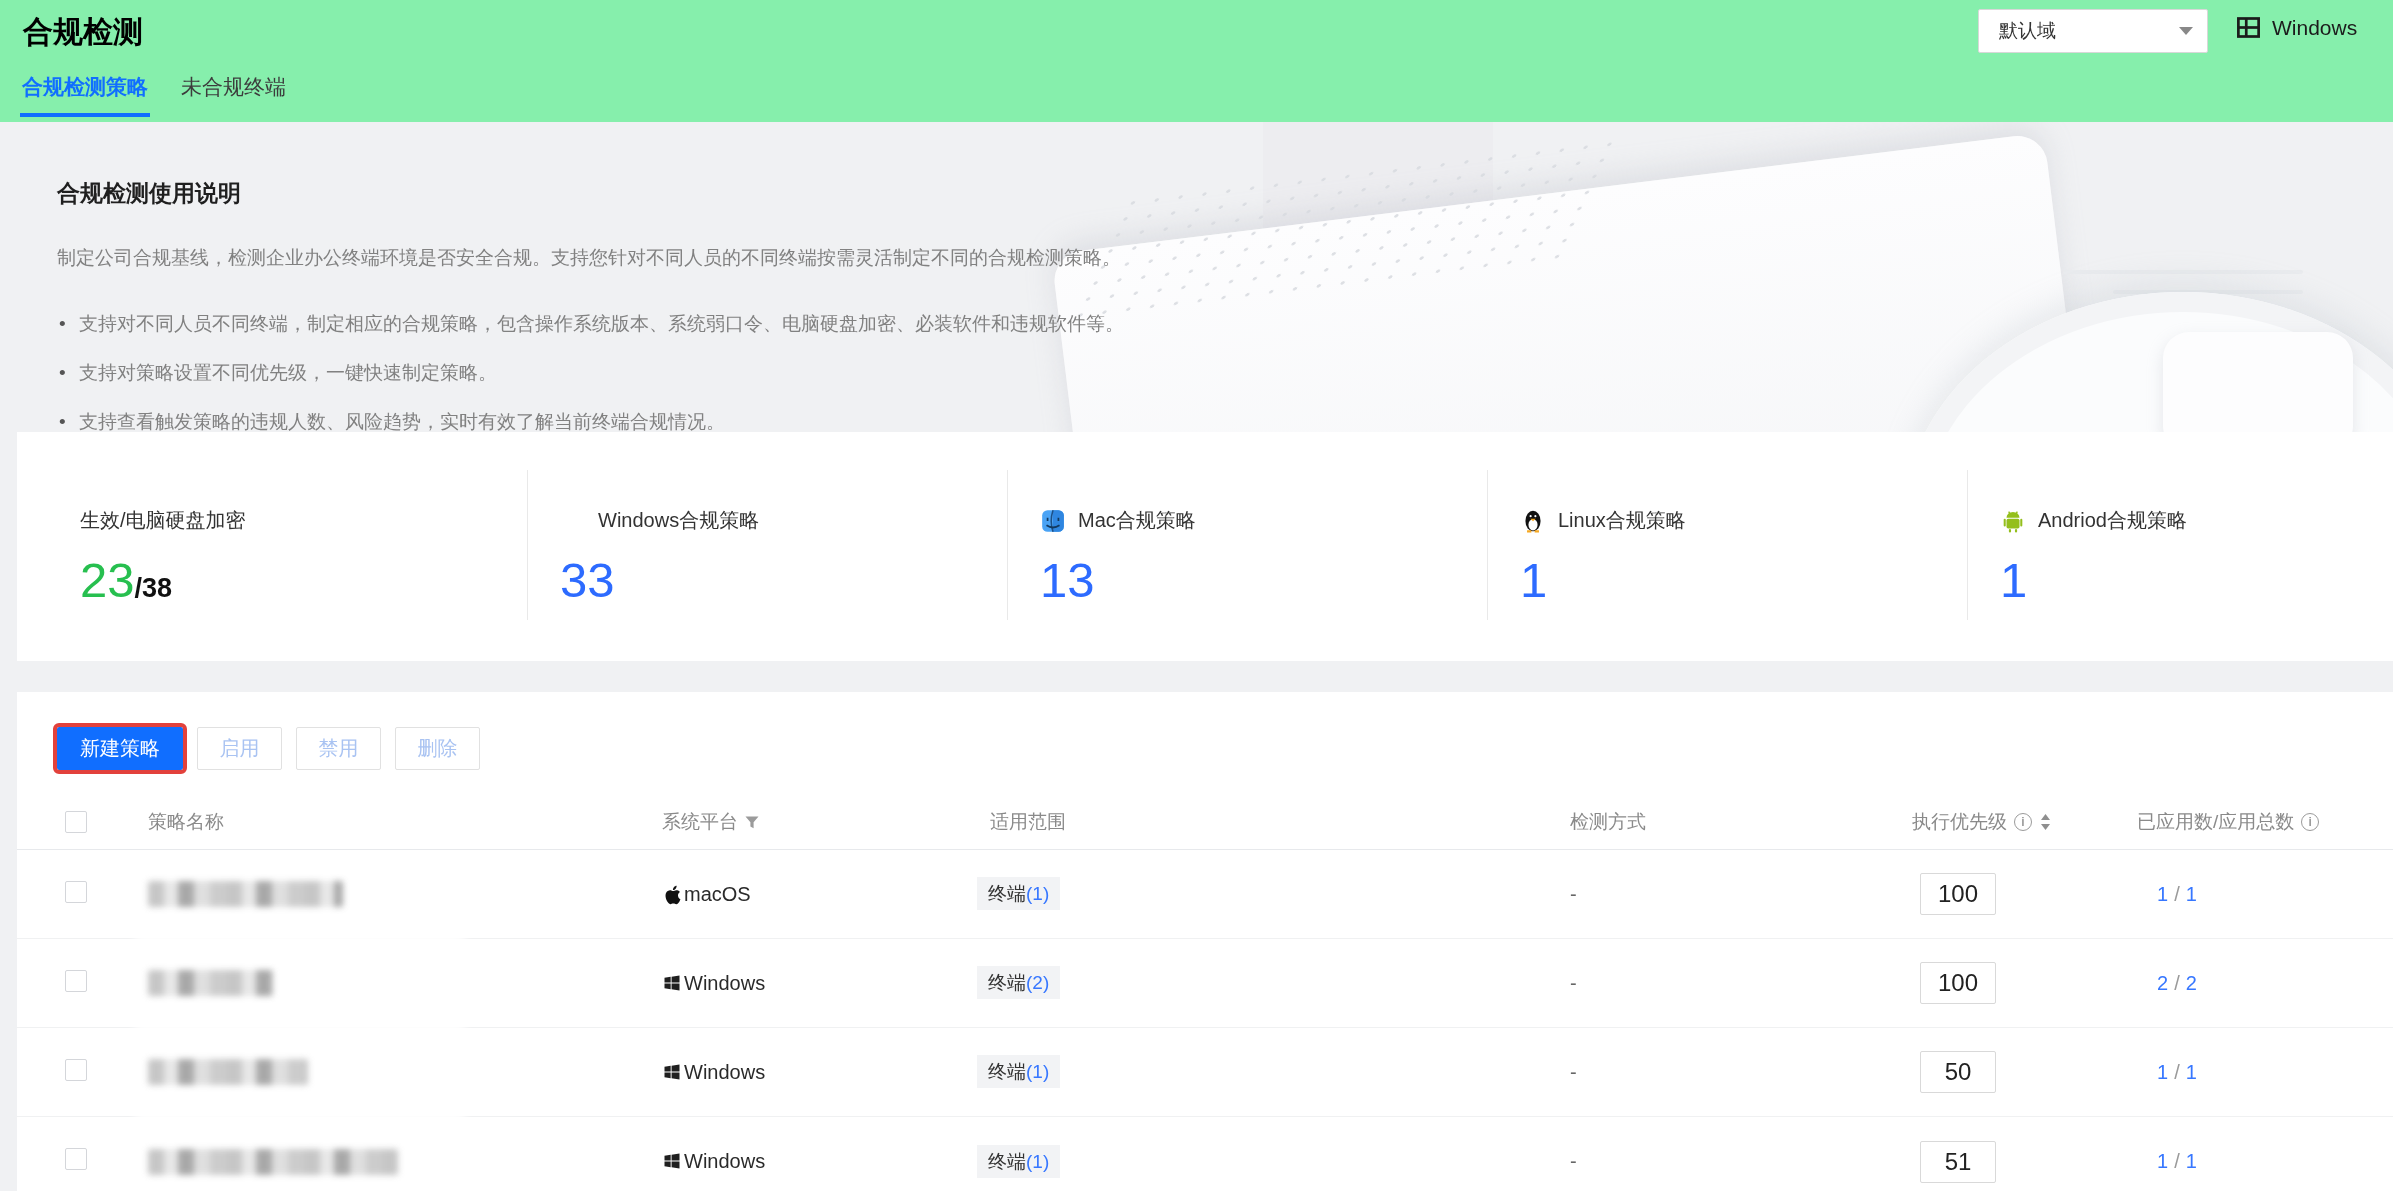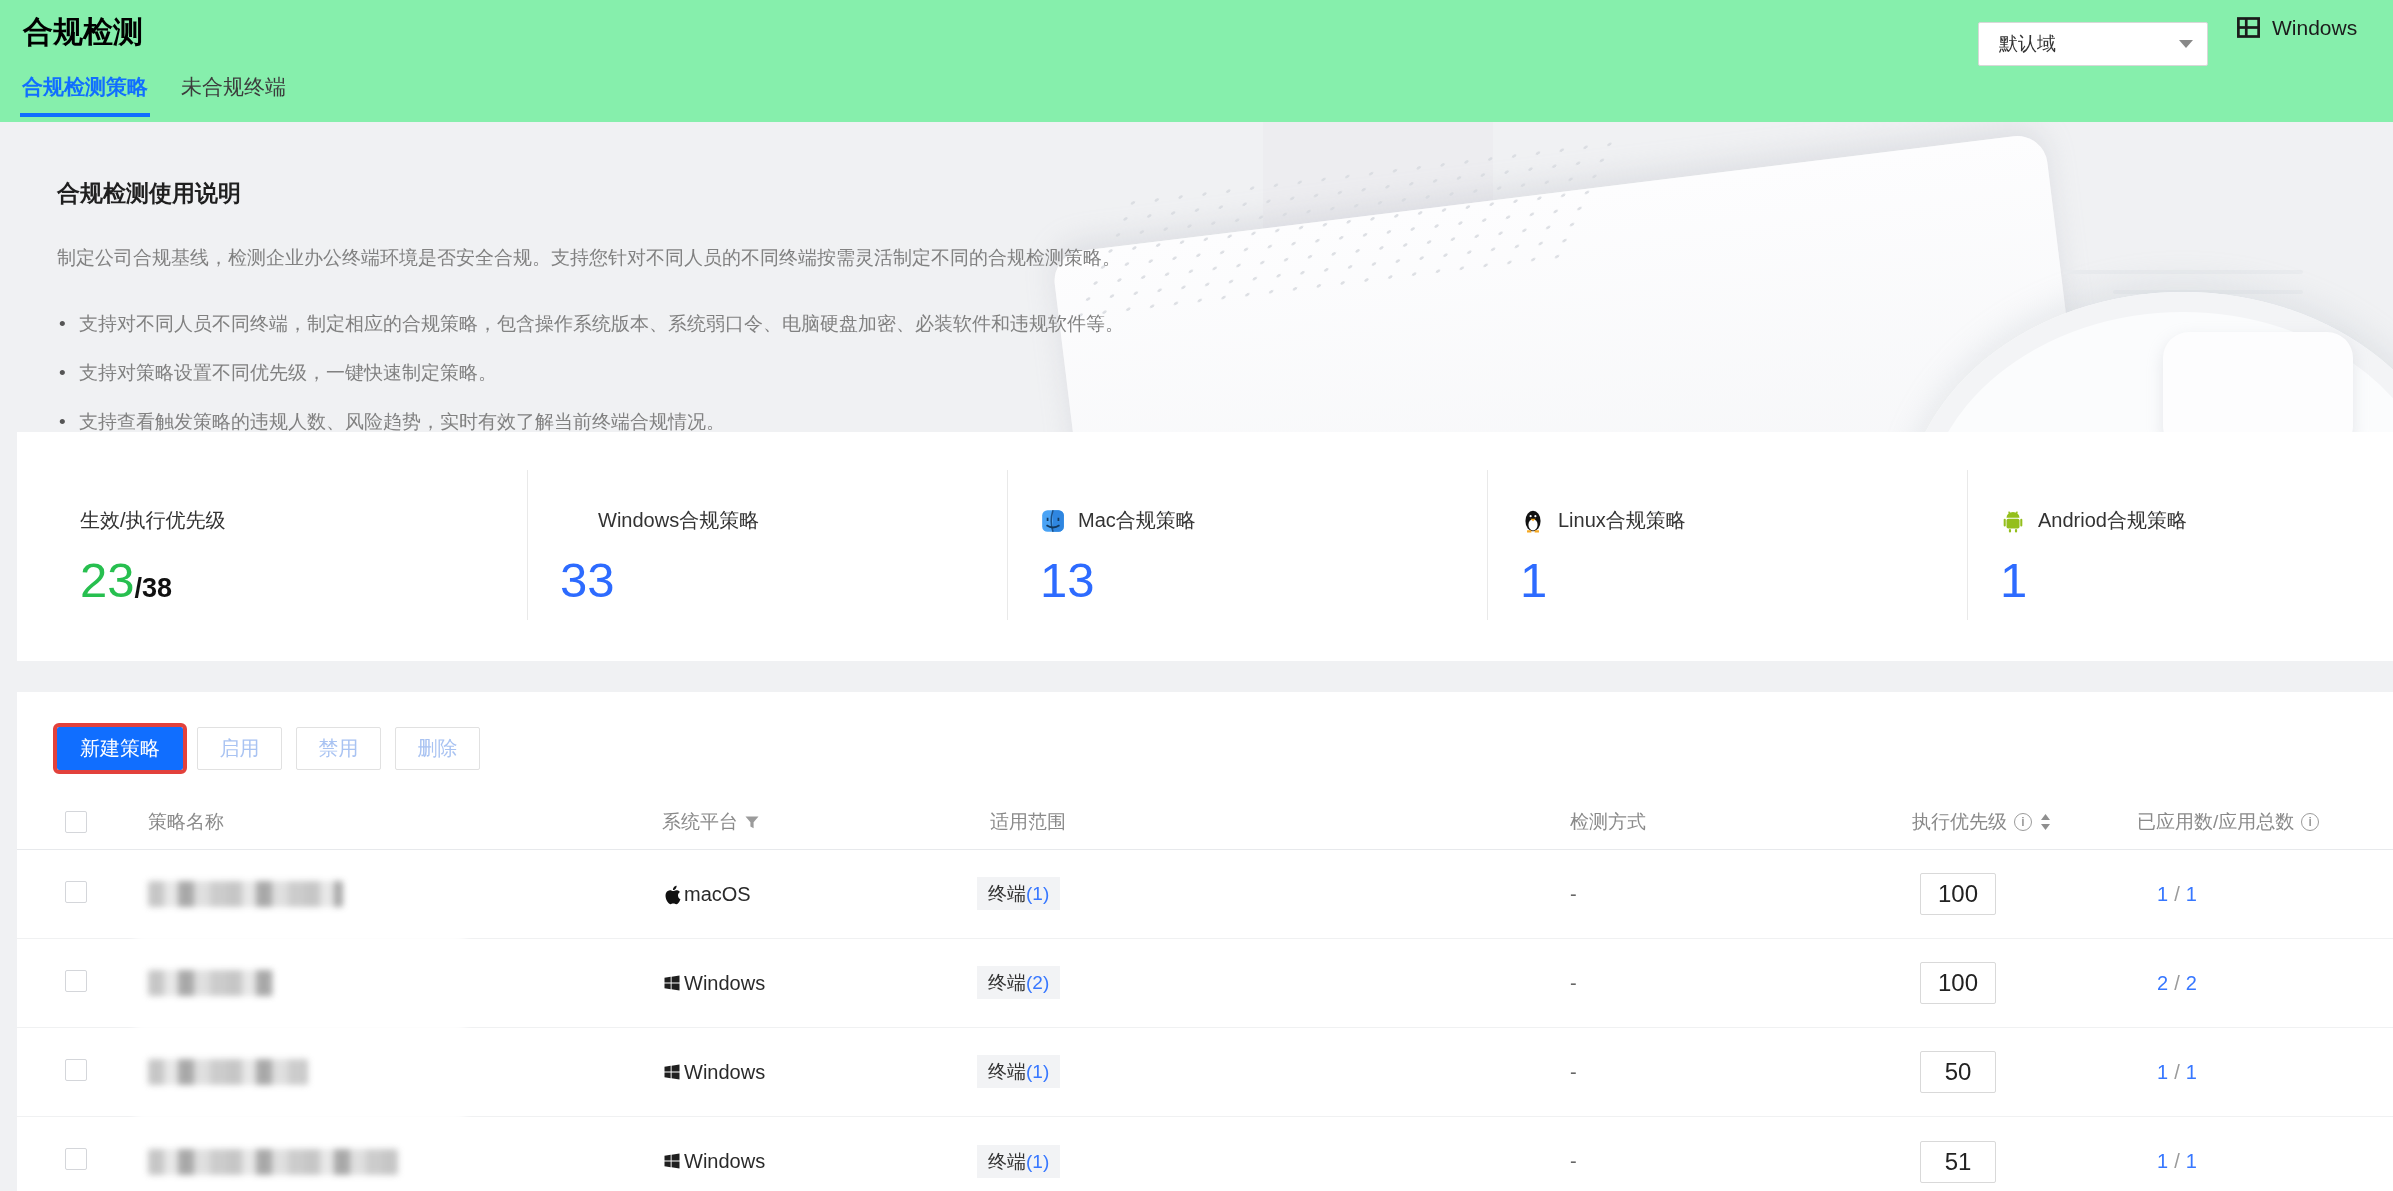--- a/index.html
+++ b/index.html
@@ -12,21 +12,21 @@
     font-family:"Liberation Sans","DejaVu Sans",sans-serif;
     background:var(--pagebg); color:#333;
   }
   
   .tophead{position:relative; height:122px; background:#86efac;}
   .page-title{position:absolute; left:23px; top:12px; font-size:30px; font-weight:bold; color:#000;}
   .tabs{position:absolute; left:20px; bottom:5px; display:flex; gap:29px;}
   .tab{font-size:21px; color:#3c3c3c; padding:0 2px 12px 2px; cursor:pointer; border-bottom:4px solid transparent;}
   .tab.active{color:var(--accent); font-weight:bold; border-bottom-color:var(--accent);}
   .domain-select{
-    position:absolute; right:185px; top:22px; width:230px; height:44px;
+    position:absolute; right:185px; top:9px; width:230px; height:44px;
     background:#fff; border:1px solid #d8d8d8; border-radius:2px;
     display:flex; align-items:center; padding:0 14px 0 20px; font-size:19px; color:#333; cursor:pointer;
   }
   .domain-select .caret{margin-left:auto; width:0; height:0; border-left:7px solid transparent; border-right:7px solid transparent; border-top:8px solid #888;}
   .version{position:absolute; left:2235px; top:14px; display:flex; align-items:center; gap:10px; font-size:21px; color:#1b1b1b; white-space:nowrap;}
   .grid-icon svg{display:block;}
   
   .banner{position:relative; height:310px; background:var(--pagebg); overflow:hidden;}
   .banner-inner{position:relative; z-index:2; padding:56px 0 0 57px;}
   .banner-title{font-size:23px; font-weight:bold; color:#1f1f1f;}
@@ -139,21 +139,21 @@
       <li>支持对不同人员不同终端，制定相应的合规策略，包含操作系统版本、系统弱口令、电脑硬盘加密、必装软件和违规软件等。</li>
       <li>支持对策略设置不同优先级，一键快速制定策略。</li>
       <li>支持查看触发策略的违规人数、风险趋势，实时有效了解当前终端合规情况。</li>
     </ul>
   </div>
 </div>
 
 <div class="stats">
   <div class="stat-card first">
     <div class="stat-label">
-        <span>生效/执行优先级</span>
+        <span>生效/电脑硬盘加密</span>
       </div>
     <div class="stat-value">
       <span class="big-green">23</span><span class="total-sub">/38</span>
     </div>
   </div>
 
   <div class="stat-card">
     <div class="stat-label">
       <span class="os-ic win-colored">
           <i></i>

